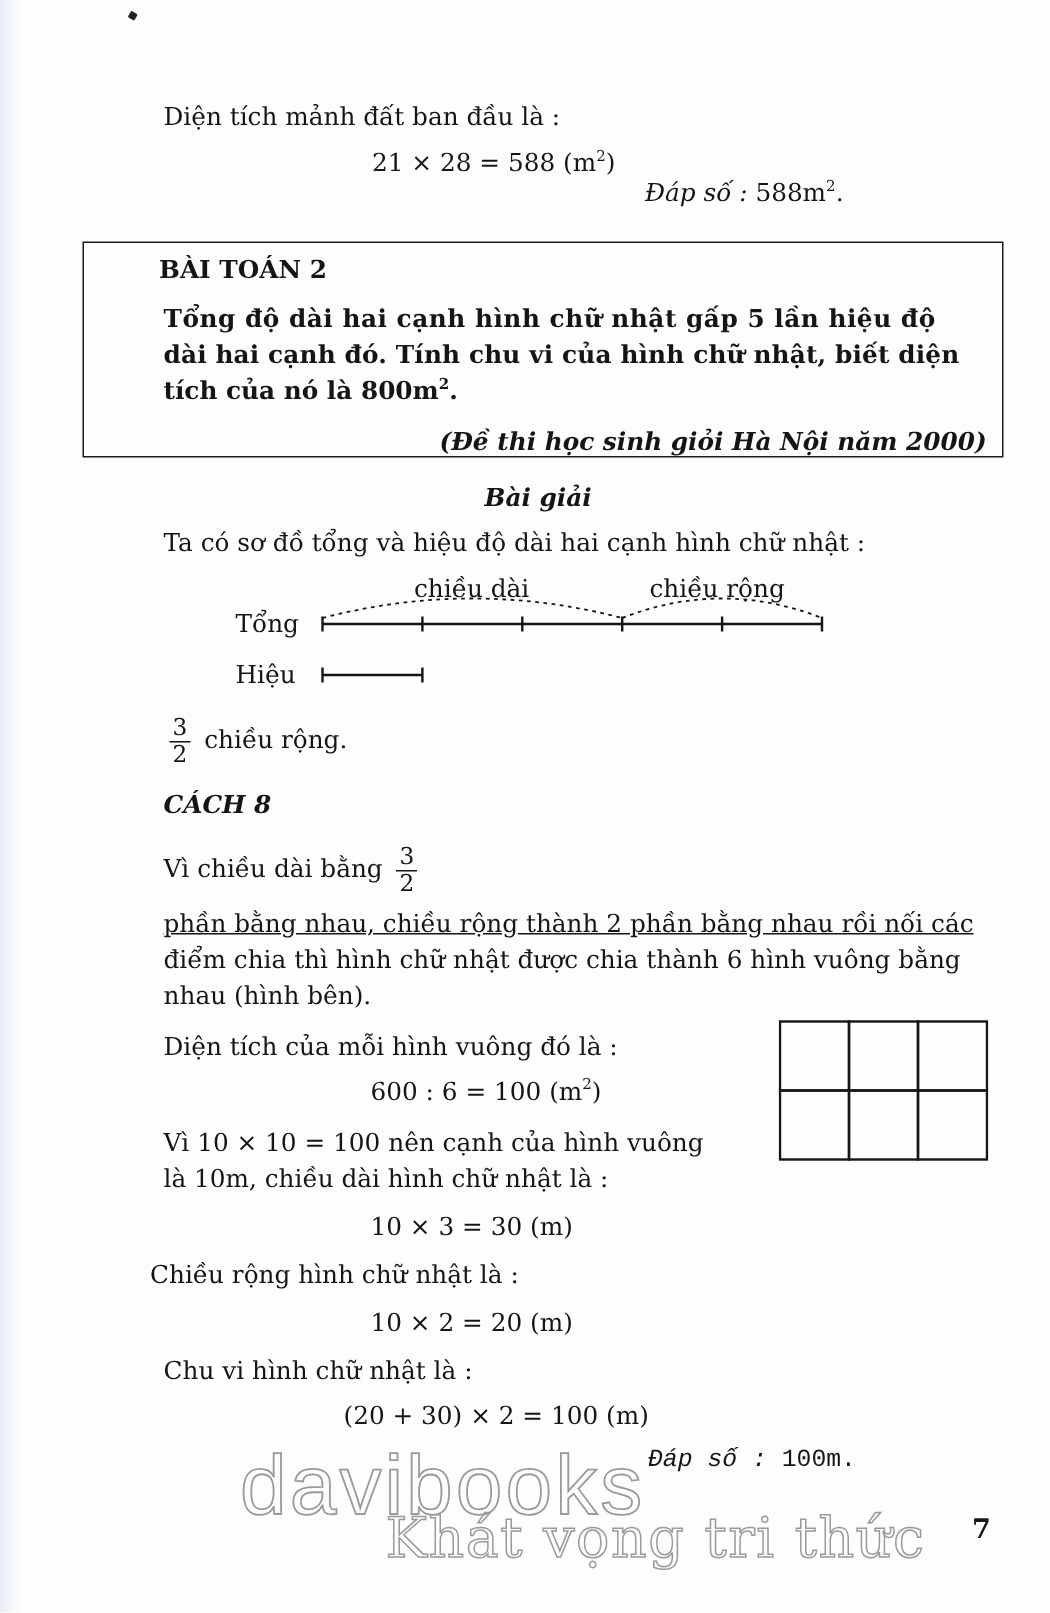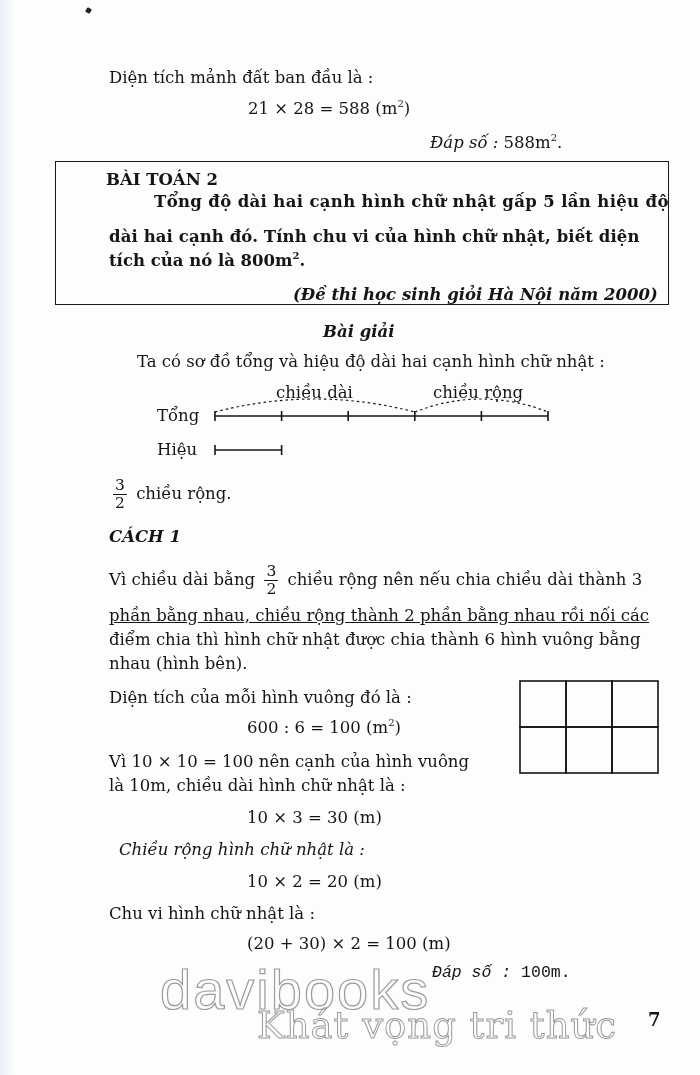--- a/index.html
+++ b/index.html
@@ -43,31 +43,31 @@
   svg line, svg rect, svg path { shape-rendering: geometricPrecision; }
 </style>
 </head>
 <body>
 
 <div class="left-shadow"></div>
 <div class="speck"></div>
 
 <div class="abs t" style="left:109px; top:68px;">Diện tích mảnh đất ban đầu là :</div>
 <div class="abs t" style="left:248px; top:99px;"><span>21 × 28 = 588 (m</span><sup>2</sup><span>)</span></div>
-<div class="abs t" style="left:430px; top:133px;"><span class="ital">Đáp số :</span><span> 588m</span><sup>2</sup><span>.</span></div>
+<div class="abs t" style="left:430px; top:119px;"><span class="ital">Đáp số :</span><span> 588m</span><sup>2</sup><span>.</span></div>
 
 <div class="box"></div>
 <div class="abs t bold" style="left:65px; top:170px;margin-left:41px;">BÀI TOÁN 2</div>
-<div class="abs t bold" style="left:109px; top:192px; letter-spacing:0.35px;margin-left:45px;">Tổng độ dài hai cạnh hình chữ nhật gấp 5 lần hiệu độ</div>
+<div class="abs t bold" style="left:109px; top:203px; letter-spacing:0.35px;">Tổng độ dài hai cạnh hình chữ nhật gấp 5 lần hiệu độ</div>
 <div class="abs t bold" style="left:109px; top:227px; letter-spacing:0.1px;">dài hai cạnh đó. Tính chu vi của hình chữ nhật, biết diện</div>
 <div class="abs t bold" style="left:109px; top:251px;"><span>tích của nó là 800m</span><sup>2</sup><span>.</span></div>
 <div class="abs t bold ital" style="left:293px; top:285px;">(Đề thi học sinh giỏi Hà Nội năm 2000)</div>
 
 <div class="abs t bold ital" style="left:323px; top:322px;">Bài giải</div>
-<div class="abs t" style="left:109px; top:352px;margin-left:28px;">Ta có sơ đồ tổng và hiệu độ dài hai cạnh hình chữ nhật :</div>
+<div class="abs t" style="left:109px; top:352px;">Ta có sơ đồ tổng và hiệu độ dài hai cạnh hình chữ nhật :</div>
 
 <div class="abs t" style="left:276px; top:383px;">chiều dài</div>
 <div class="abs t" style="left:433px; top:383px;">chiều rộng</div>
 <div class="abs t" style="left:157px; top:406px;text-align:right;">Tổng</div>
 <div class="abs t" style="left:157px; top:440px;">Hiệu</div>
 <svg class="abs" style="left:0; top:0;" width="700" height="470">
   <g id="diagram-g">
       <line x1="215" y1="416" x2="548" y2="416" stroke="#151515" stroke-width="1.6"></line>
       <line x1="215" y1="411" x2="215" y2="421" stroke="#151515" stroke-width="1.6"></line>
       <line x1="281.6" y1="411" x2="281.6" y2="421" stroke="#151515" stroke-width="1.6"></line>
@@ -81,26 +81,25 @@
       <line x1="215" y1="445" x2="215" y2="455" stroke="#151515" stroke-width="1.6"></line>
       <line x1="281.6" y1="445" x2="281.6" y2="455" stroke="#151515" stroke-width="1.6"></line>
     </g>
 </svg>
 
 <div class="abs t" style="left:109px; top:477px;">
   <span class="frac"><span class="num">3</span><span>2</span></span>
   <span>chiều rộng.</span>
 </div>
 
-<div class="abs t bold ital" style="left:109px; top:527px;">CÁCH 1</div>
+<div class="abs t bold ital" style="left:109px; top:527px;">CÁCH 8</div>
 
 <div class="abs t" style="left:109px; top:563px;">
   <span>Vì chiều dài bằng</span>
   <span class="frac"><span class="num">3</span><span>2</span></span>
-  <span>chiều rộng nên nếu chia chiều dài thành 3</span>
 </div>
 <div class="abs t" style="left:109px; top:606px;text-decoration:underline;">phần bằng nhau, chiều rộng thành 2 phần bằng nhau rồi nối các</div>
 <div class="abs t" style="left:109px; top:630px;">điểm chia thì hình chữ nhật được chia thành 6 hình vuông bằng</div>
 <div class="abs t" style="left:109px; top:654px;">nhau (hình bên).</div>
 
 <div class="abs t" style="left:109px; top:688px;">Diện tích của mỗi hình vuông đó là :</div>
 <div class="abs t" style="left:247px; top:718px;"><span>600 : 6 = 100 (m</span><sup>2</sup><span>)</span></div>
 <div class="abs t" style="left:109px; top:752px;">Vì 10 × 10 = 100 nên cạnh của hình vuông</div>
 <div class="abs t" style="left:109px; top:776px;">là 10m, chiều dài hình chữ nhật là :</div>
 
@@ -109,23 +108,23 @@
       <rect x="1" y="1" width="46" height="46" fill="none" stroke="#151515" stroke-width="1.6"></rect>
       <rect x="47" y="1" width="46" height="46" fill="none" stroke="#151515" stroke-width="1.6"></rect>
       <rect x="93" y="1" width="46" height="46" fill="none" stroke="#151515" stroke-width="1.6"></rect>
       <rect x="1" y="47" width="46" height="46" fill="none" stroke="#151515" stroke-width="1.6"></rect>
       <rect x="47" y="47" width="46" height="46" fill="none" stroke="#151515" stroke-width="1.6"></rect>
       <rect x="93" y="47" width="46" height="46" fill="none" stroke="#151515" stroke-width="1.6"></rect>
     </g>
 </svg>
 
 <div class="abs t" style="left:247px; top:808px;">10 × 3 = 30 (m)</div>
-<div class="abs t" style="left:119px; top:840px;font-style:italic;">Chiều rộng hình chữ nhật là :</div>
+<div class="abs t" style="left:100px; top:840px;">Chiều rộng hình chữ nhật là :</div>
 <div class="abs t" style="left:247px; top:872px;">10 × 2 = 20 (m)</div>
 <div class="abs t" style="left:109px; top:904px;">Chu vi hình chữ nhật là :</div>
-<div class="abs t" style="left:247px; top:934px;">(20 + 30) × 2 = 100 (m)</div>
+<div class="abs t" style="left:229px; top:934px;">(20 + 30) × 2 = 100 (m)</div>
 
 <div class="watermark">davibooks</div>
 <div class="watermark2">Khát vọng tri thức</div>
 
 <div class="abs t" style="left:432px; top:963px;font-family:Liberation Mono, monospace;"><span class="ital">Đáp số :</span><span> 100m.</span></div>
 
 <div class="abs t bold" style="left:648px; top:1010px; font-size:18px;">7</div>
 
 </body></html>

